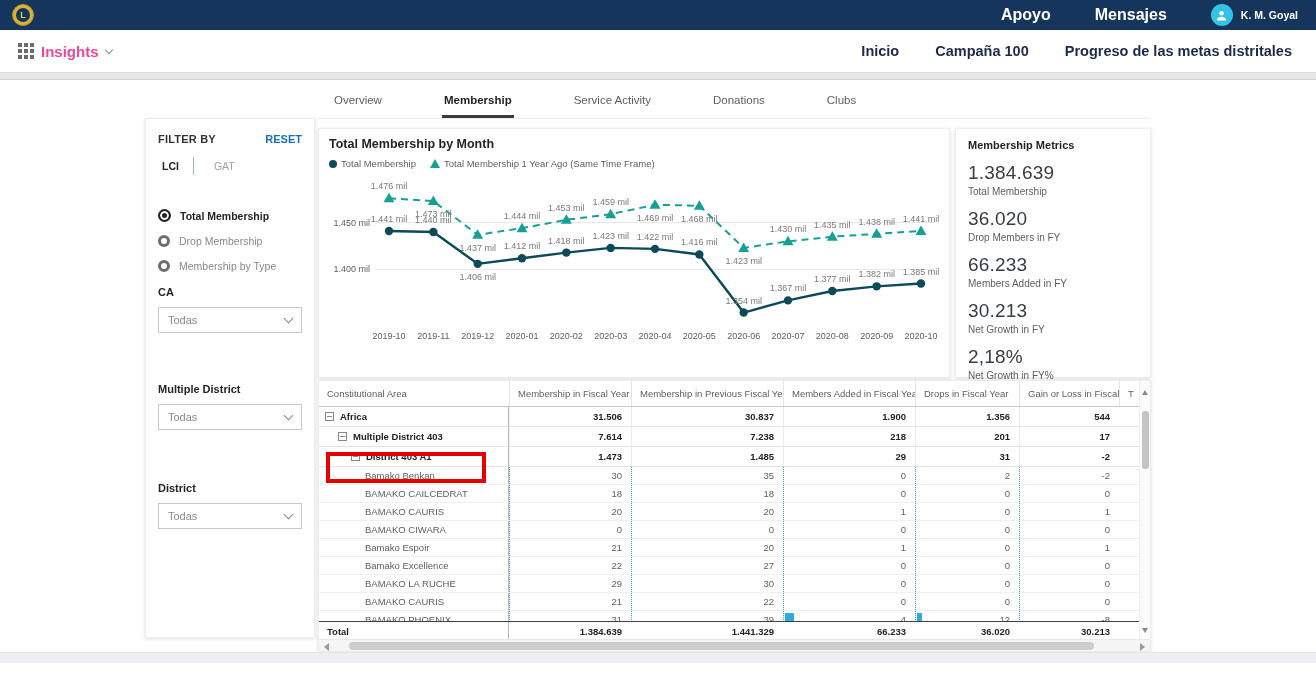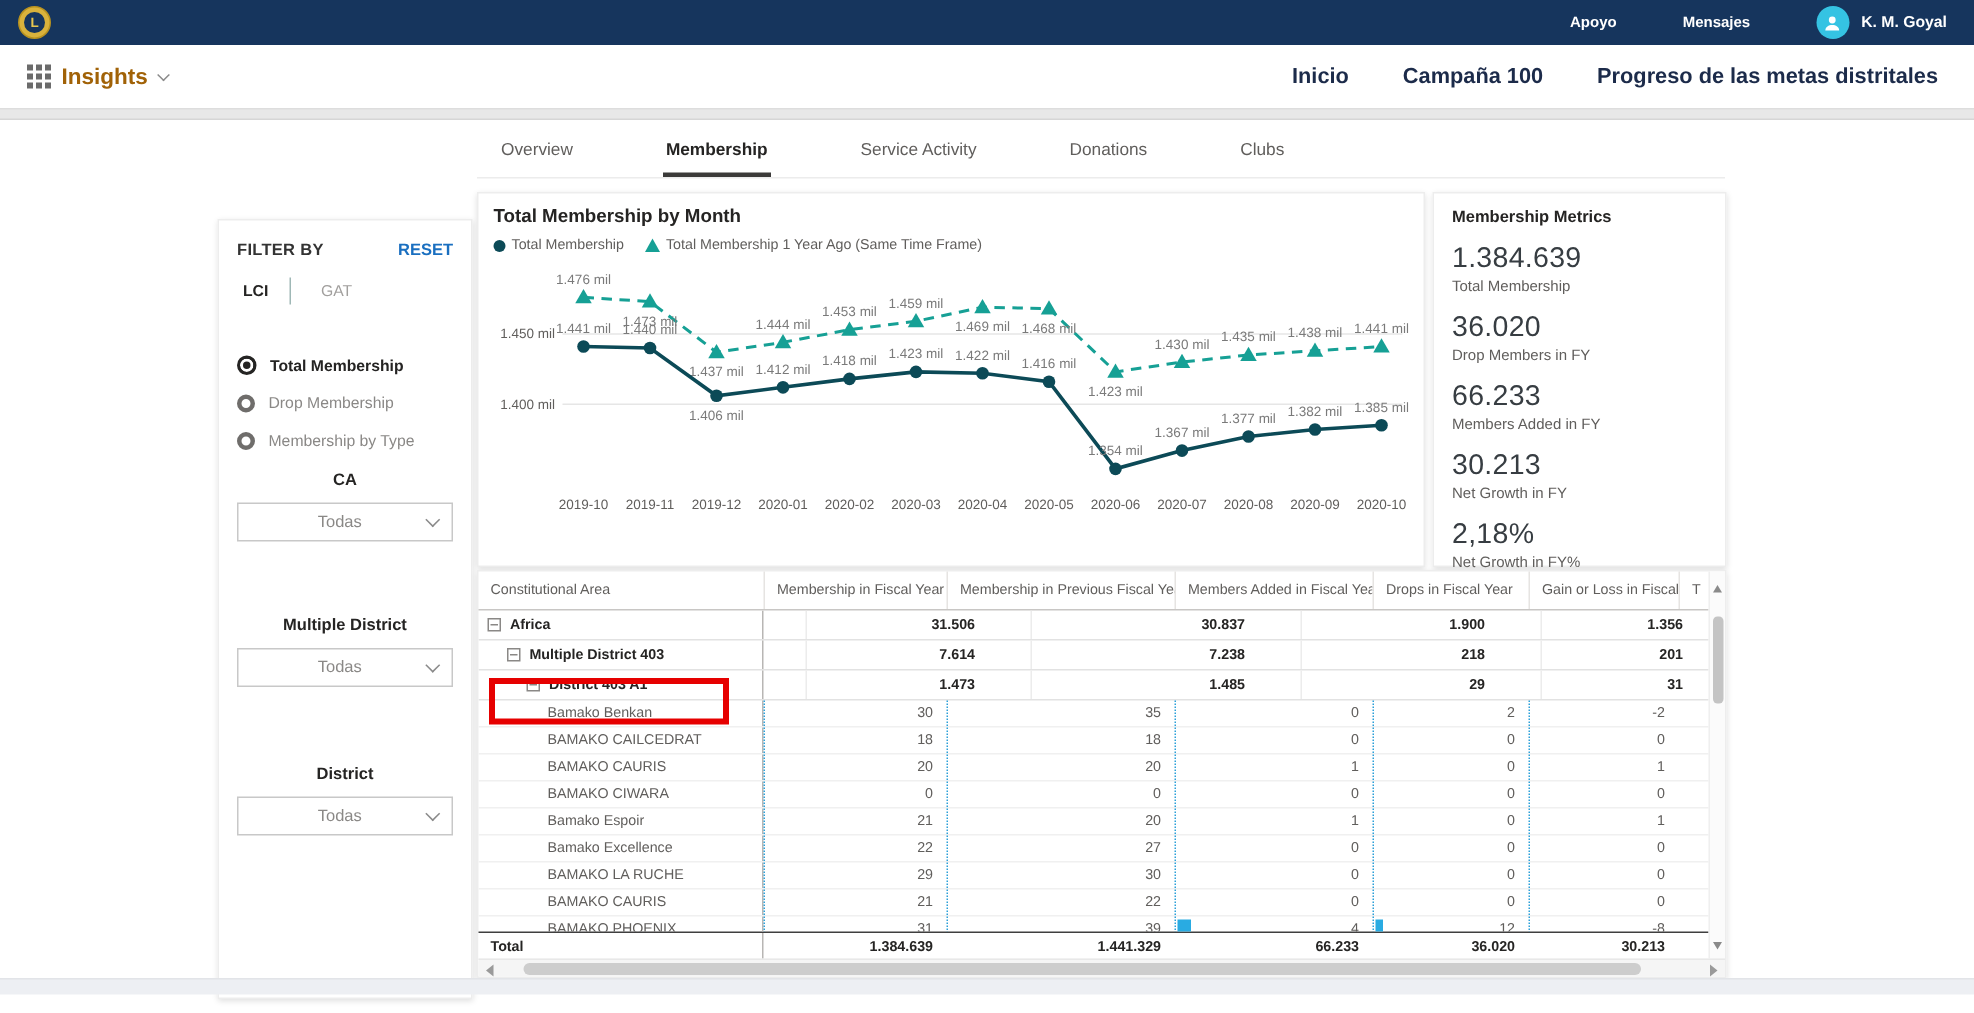--- a/index.html
+++ b/index.html
@@ -8,51 +8,51 @@
           font-family:"Liberation Sans", sans-serif; }
 
   
   .topbar { position:absolute; top:0; left:0; right:0; height:30px; background:#16355d;
             display:flex; align-items:center; padding:0 12px; }
   .logo { width:22px; height:22px; border-radius:50%; background:#d9b23c; border:1px solid #b8921f;
           display:flex; align-items:center; justify-content:center; }
   .logo-inner { width:14px; height:14px; border-radius:50%; background:#16355d; color:#e7c64f;
                 font-size:9px; font-weight:bold; text-align:center; line-height:14px; }
   .topbar-right { margin-left:auto; display:flex; align-items:center; }
-  .top-link { color:#fff; font-size:10px; font-weight:bold; margin-right:44px; cursor:pointer; }
+  .top-link { color:#fff; font-size:16px; font-weight:bold; margin-right:44px; cursor:pointer; }
   .avatar { width:22px; height:22px; border-radius:50%; background:#35c3e3; margin-right:8px;
             display:flex; align-items:center; justify-content:center; }
   .user-name { color:#fff; font-size:10.5px; font-weight:bold; margin-right:6px; }
 
   
   .appbar { position:absolute; top:30px; left:0; right:0; height:42px; background:#fff;
             display:flex; align-items:center; padding:0 18px; }
   .app-left { display:flex; align-items:center; gap:7px; cursor:pointer; }
   .grid-icon { display:grid; grid-template-columns:repeat(3,4px); grid-gap:2px; }
   .grid-icon i { width:4px; height:4px; background:#6b6b6b; }
-  .app-title { font-size:15px; font-weight:bold; color:#a16207; }
+  .app-title { font-size:15px; font-weight:bold; color:#ec4899; }
   .chev-sm { width:6px; height:6px; border-right:1.5px solid #8a8a8a; border-bottom:1.5px solid #8a8a8a;
              transform:rotate(45deg); margin-top:-3px; }
   .app-nav { margin-left:auto; display:flex; gap:36px; padding-right:6px; }
   .app-nav .nav-item { font-size:14.5px; font-weight:bold; color:#1c2b4a; cursor:pointer; }
 
   .gray-strip { position:absolute; top:72px; left:0; right:0; height:8px; background:#e8e8e8;
                 border-top:1px solid #dddddd; border-bottom:1px solid #d6d6d6; }
   .bottom-strip { position:absolute; top:652px; left:0; right:0; height:11px; background:#edeff3;
                   border-top:1px solid #e2e4e8; }
 
   
   .tabs { position:absolute; top:88px; left:318px; width:832px; display:flex; gap:58px;
           padding-left:14px; border-bottom:1px solid #ececec; }
   .tab { font-size:11.5px; color:#605e5c; padding:6px 2px 9px; cursor:pointer; border-bottom:3px solid transparent; }
   .tab.active { color:#252423; font-weight:bold; border-bottom:3px solid #3b3a39; }
 
   
   .card { position:absolute; background:#fff; border:1px solid #ededed; box-shadow:0 1px 4px rgba(0,0,0,.13); }
-  .filter-card  { left:145px; top:146px; width:170px; height:520px; padding:14px 12px;text-align:center; }
+  .filter-card  { left:145px; top:118px; width:170px; height:520px; padding:14px 12px; }
   .chart-card   { left:318px; top:128px; width:632px; height:250px; padding:8px 10px; }
   .metrics-card { left:955px; top:128px; width:196px; height:250px; padding:10px 12px; }
   .table-card   { left:318px; top:380px; width:833px; height:272px; }
 
   
   .f-head { display:flex; justify-content:space-between; align-items:center; }
   .f-title { font-size:11px; font-weight:bold; color:#333; letter-spacing:.2px; }
   .f-reset { font-size:11px; font-weight:bold; color:#1a6fc0; cursor:pointer; }
   .toggle { margin-top:12px; display:flex; align-items:center; font-size:10.5px; }
   .tg-lci { font-weight:bold; color:#252423; padding:0 14px 0 4px; cursor:pointer; }
@@ -91,21 +91,21 @@
 
   
   .grid-cols { display:grid; grid-template-columns:190px 122px 152px 132px 104px 100px 22px; }
   .t-head { height:26px; align-items:center; font-size:9.5px; color:#605e5c;
             border-bottom:1px solid #c8c6c4; }
   .t-head .th { padding:0 8px; white-space:nowrap; overflow:hidden; border-left:1px solid #e6e4e2;
                 height:100%; display:flex; align-items:center; cursor:pointer; }
   .t-head .th:first-child { border-left:none; }
   .t-body { height:214px; overflow:hidden; }
   .tr { height:18px; align-items:stretch; border-bottom:1px solid #f0f0f0; font-size:9.5px; color:#605e5c; }
-  .tr.agg { height:20px; font-weight:bold; color:#252423; border-bottom:1px solid #e2e2e2;gap:28px; }
+  .tr.agg { height:20px; font-weight:bold; color:#252423; border-bottom:1px solid #e2e2e2; }
   .td { display:flex; align-items:center; }
   .td.label { gap:6px; border-right:1px solid #b8b6b4; overflow:hidden; white-space:nowrap; }
   .lvl0 { padding-left:6px; } .lvl1 { padding-left:19px; } .lvl2 { padding-left:32px; } .lvl3 { padding-left:46px; }
   .td.num { justify-content:flex-end; padding-right:9px; position:relative; }
   .tr.agg .td.num { border-left:1px solid #ececec; }
   .tr.club .td.num { border-left:1px dotted #2b9fd8; }
   .tr.club .td.num:last-of-type { border-right:1px dotted #2b9fd8; }
   .dbar { position:absolute; left:1px; top:2px; bottom:2px; background:#29abe2; }
   .expand { width:9px; height:9px; border:1px solid #8a8886; position:relative; flex:none; background:#fff; }
   .expand::after { content:""; position:absolute; left:1px; right:1px; top:3px; height:1px; background:#8a8886; }

